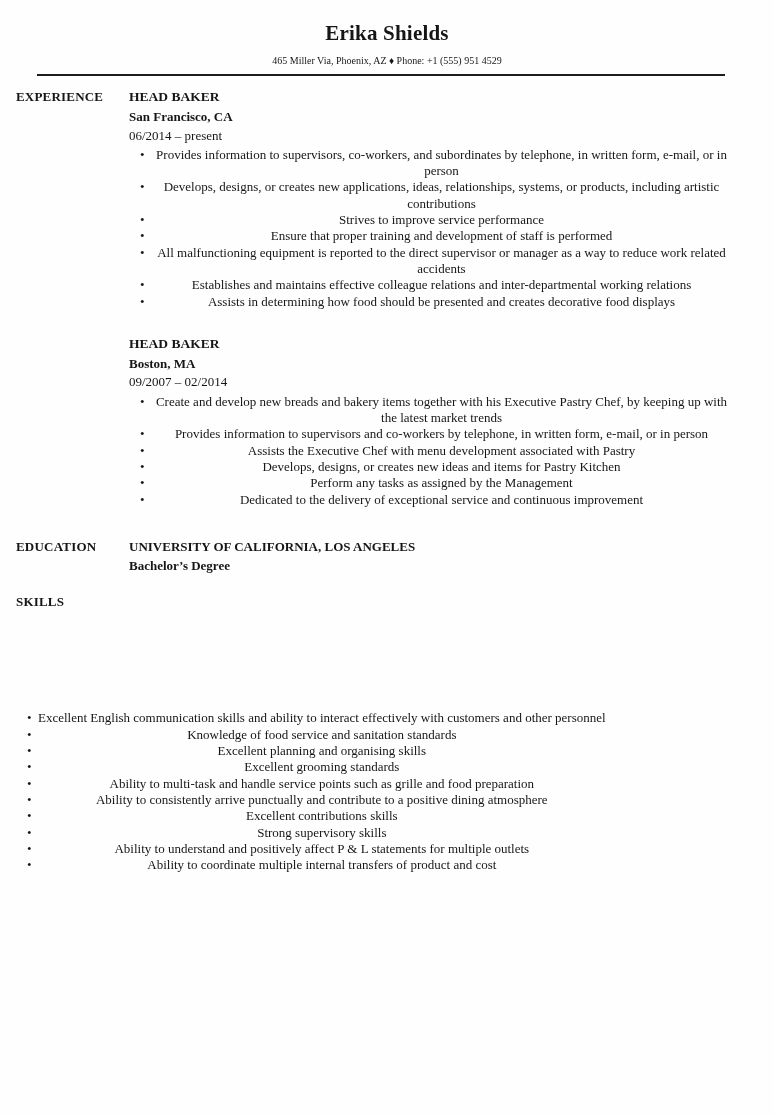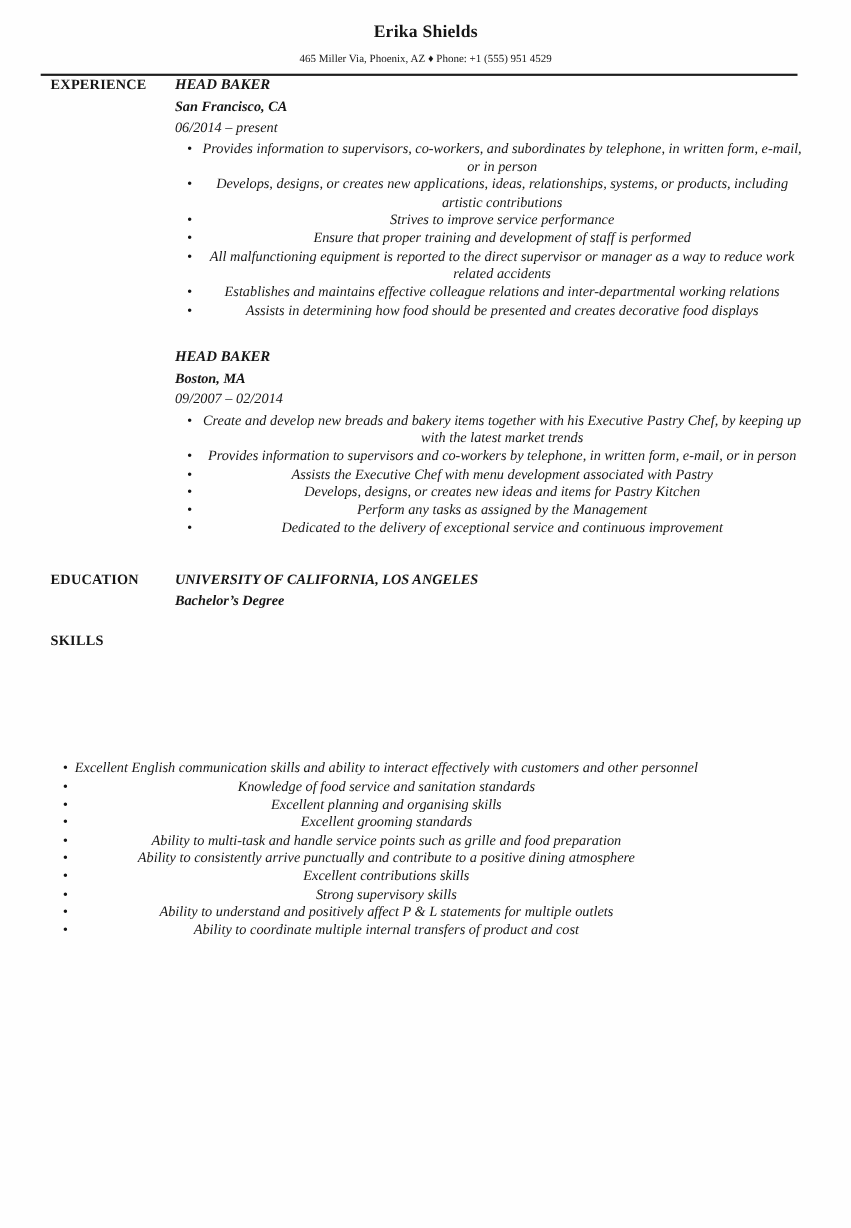--- a/index.html
+++ b/index.html
@@ -15,52 +15,53 @@
     background: #fefefe;
     color: #161616;
     font-family: "Liberation Serif", "DejaVu Serif", serif;
     overflow: hidden;
     box-sizing: border-box;
   }
   
   .header { text-align: center; }
   .name {
     padding-top: 21px;
-    font-size: 16px;
+    font-size: 21px;
     font-weight: bold;
     letter-spacing: 0.2px;
   }
   .contact {
     margin-top: 9px;
     font-size: 10px;
     font-weight: normal;
   }
   .rule {
     margin: 8px 49px 0 37px;
     border: 0;
     border-top: 2px solid #1d1d1d;
     height: 0;
   }
   
   .sections {
-    padding: 0 42px 0 46px;
+    margin-top: 13px;
+    padding: 0 42px 0 16px;
     font-size: 13px;
     line-height: 16.3px;
   }
   .section-row {
     display: flex;
     align-items: flex-start;
   }
   .section-label {
     width: 113px;
     flex: 0 0 113px;
     font-weight: bold;
     letter-spacing: 0.2px;
   }
-  .section-content { flex: 1 1 auto; min-width: 0; font-style: italic; }
+  .section-content { flex: 1 1 auto; min-width: 0; }
 
   .job { margin: 0; }
   .job + .job { margin-top: 26px; }
   .job-title { font-weight: bold; font-size: 13.5px; }
   .job-location { font-weight: bold; margin-top: 4px; }
   .job-dates { margin-top: 2px; }
 
   ul.bullets {
     margin: 3px 0 0 0;
     padding: 0;

